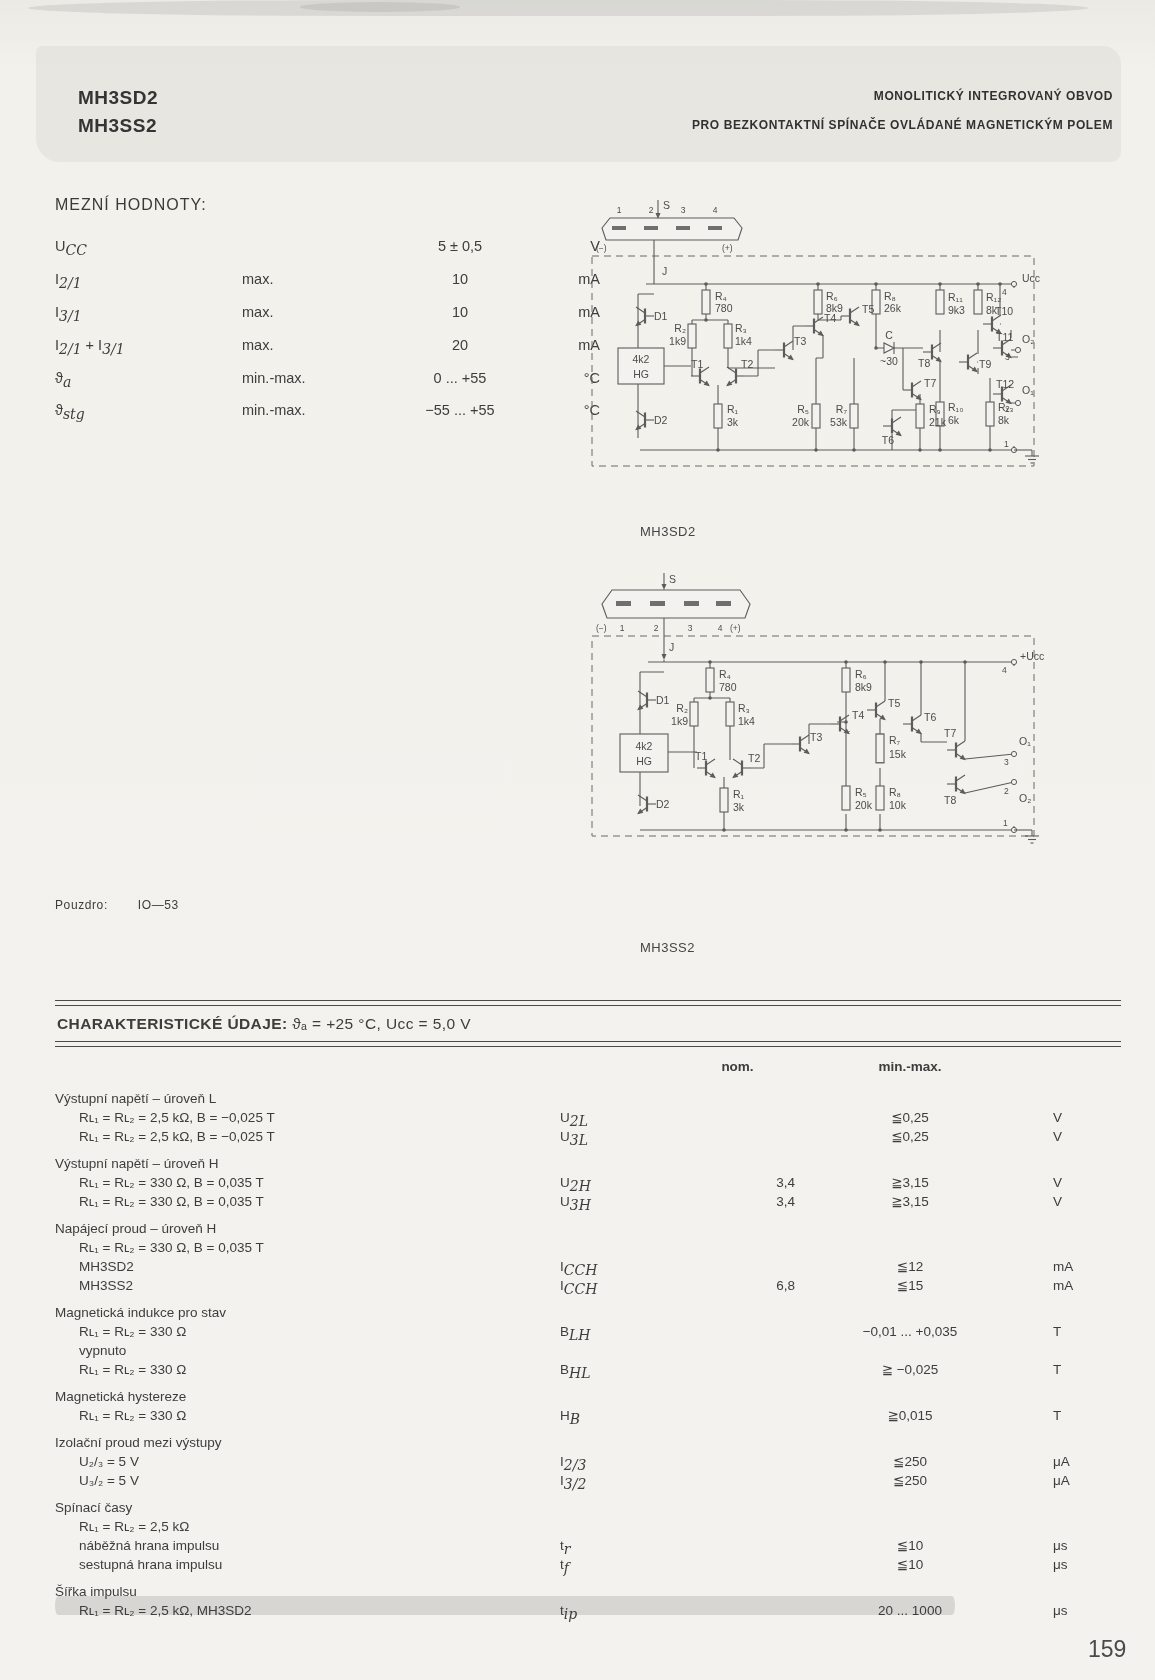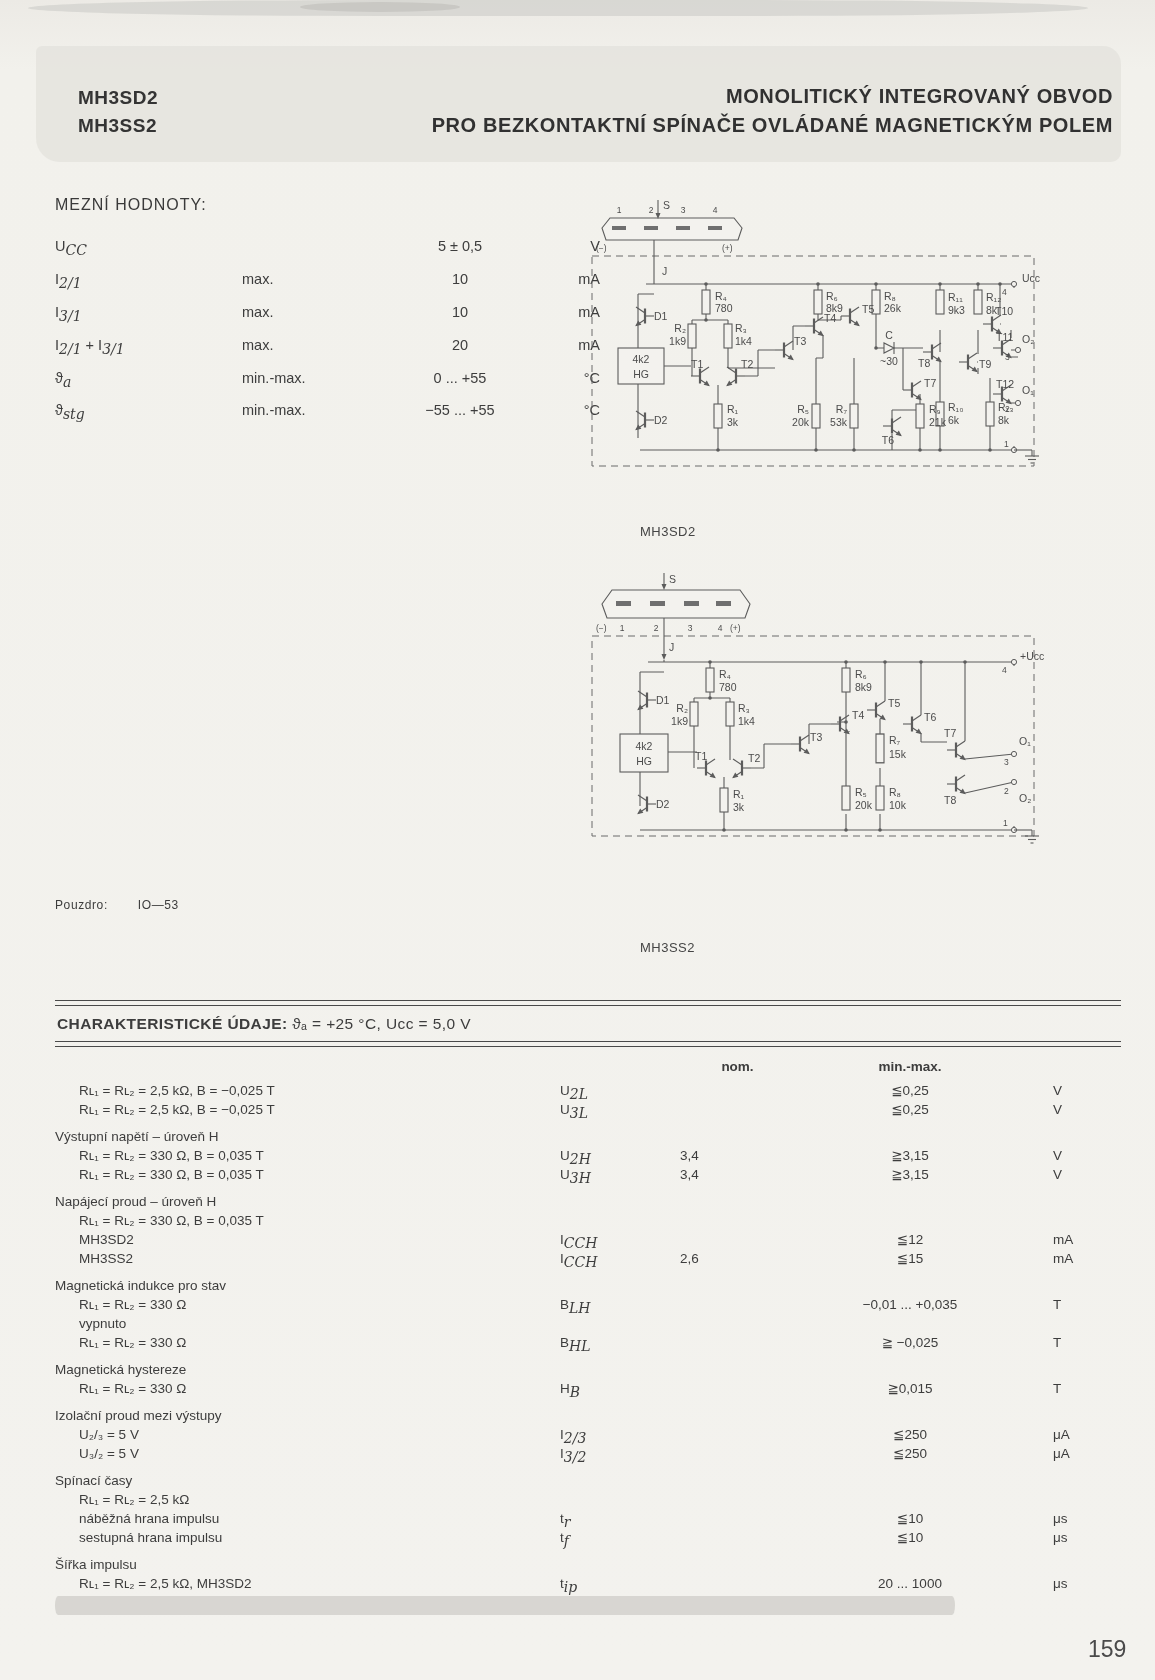--- a/index.html
+++ b/index.html
@@ -7,21 +7,21 @@
   .page{position:relative;width:1155px;height:1680px;margin:0 auto;overflow:hidden;
         background:linear-gradient(180deg,#eceae5 0px,#f2f1ec 70px,#f3f2ee 100%);}
   
   .smudge-top{position:absolute;left:28px;top:0;width:1060px;height:16px;background:#c9c8c4;opacity:.55;border-radius:40%/60%;}
   .smudge-top2{position:absolute;left:300px;top:2px;width:160px;height:10px;background:#b9b8b4;opacity:.5;border-radius:50%;}
   .header-band{position:absolute;left:36px;top:46px;width:1085px;height:116px;background:#e3e1dc;opacity:.75;border-radius:6px 18px 10px 24px;}
   .bottom-bar{position:absolute;left:55px;top:1596px;width:900px;height:19px;background:#d2d1cd;opacity:.85;border-radius:3px/50%;}
 
   
   .models{position:absolute;left:78px;top:84px;font-weight:bold;font-size:19px;letter-spacing:.5px;line-height:28px;color:#343434;}
-  .title{position:absolute;right:42px;top:82px;text-align:right;font-weight:bold;font-size:20px;letter-spacing:.6px;line-height:29px;color:#313131;}
+  .title{position:absolute;right:42px;top:82px;text-align:right;font-weight:bold;font-size:12px;letter-spacing:.6px;line-height:29px;color:#313131;}
 
   
   .limits{position:absolute;left:55px;top:196px;width:545px;}
   .limits-heading{font-size:16px;letter-spacing:1px;color:#3a3a3a;margin-bottom:18px;}
   .lrow{display:grid;grid-template-columns:175px 150px 160px 60px;line-height:29px;font-size:14.5px;}
   .lsym{text-align:left;}
   .lcond{text-align:left;padding-left:12px;}
   .lval{text-align:center;}
   .lunit{text-align:right;}
   sub{font-size:14px;font-style:italic;font-family:"DejaVu Serif",serif;}
@@ -47,21 +47,21 @@
   
   .chars{position:absolute;left:55px;top:1000px;width:1066px;}
   .drule{height:4px;border-top:1.7px solid #4a4a4a;border-bottom:1.7px solid #4a4a4a;}
   .chars-title{font-size:15.5px;padding:9px 0 8px 2px;letter-spacing:.4px;}
   .chead{display:grid;grid-template-columns:505px 120px 115px 230px 75px;font-weight:bold;font-size:13.5px;margin-top:12px;height:22px;}
   .chead .nom{text-align:center;} .chead .mm{text-align:center;}
   .cgroup{font-size:13.5px;height:19px;line-height:19px;margin-top:8px;}
   .csub{font-size:13.5px;height:19px;line-height:19px;padding-left:24px;}
   .crow{display:grid;grid-template-columns:505px 120px 115px 230px 75px;font-size:13.5px;height:19px;line-height:19px;}
   .crow .cond{padding-left:24px;}
-  .crow .nom{text-align:left;}
+  .crow .nom{text-align:right;}
   .crow .mm{text-align:center;}
   .crow .unit{text-align:left;padding-left:28px;}
 
   .pagenum{position:absolute;left:1088px;top:1636px;font-size:23px;color:#4a4a4a;}
 </style>
 </head>
 <body>
 
 <div class="page">
 
@@ -445,20 +445,21 @@
     <div class="drule"></div>
 
     <div class="chead">
       <div></div>
         <div></div>
       <div class="nom">nom.</div>
       <div class="mm">min.-max.</div>
       <div></div>
     </div>
 
+    <div class="cgroup">Výstupní napětí – úroveň L</div>
     <div class="crow">
       <div class="cond">Rʟ₁ = Rʟ₂ = 2,5 kΩ, B = −0,025 T</div>
       <div class="symc"><span>U</span><sub>2L</sub></div>
       <div class="nom"></div>
       <div class="mm">≦0,25</div>
       <div class="unit">V</div>
     </div>
     <div class="crow">
       <div class="cond">Rʟ₁ = Rʟ₂ = 2,5 kΩ, B = −0,025 T</div>
       <div class="symc"><span>U</span><sub>3L</sub></div>
@@ -488,21 +489,21 @@
     <div class="crow">
       <div class="cond">MH3SD2</div>
       <div class="symc"><span>I</span><sub>CCH</sub></div>
       <div class="nom"></div>
       <div class="mm">≦12</div>
       <div class="unit">mA</div>
     </div>
     <div class="crow">
       <div class="cond">MH3SS2</div>
       <div class="symc"><span>I</span><sub>CCH</sub></div>
-      <div class="nom">2,6</div>
+      <div class="nom">6,8</div>
       <div class="mm">≦15</div>
       <div class="unit">mA</div>
     </div>
 
     <div class="cgroup">Magnetická indukce pro stav</div>
     <div class="crow">
       <div class="cond">Rʟ₁ = Rʟ₂ = 330 Ω</div>
       <div class="symc"><span>B</span><sub>LH</sub></div>
       <div class="nom"></div>
       <div class="mm">−0,01 ... +0,035</div>

